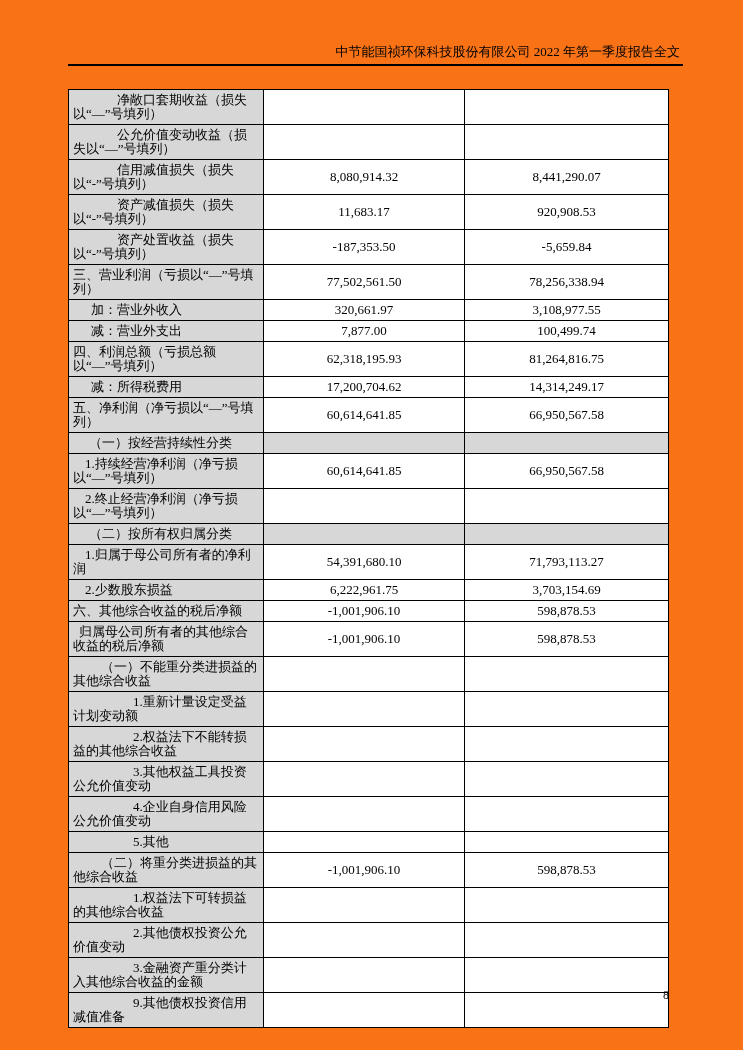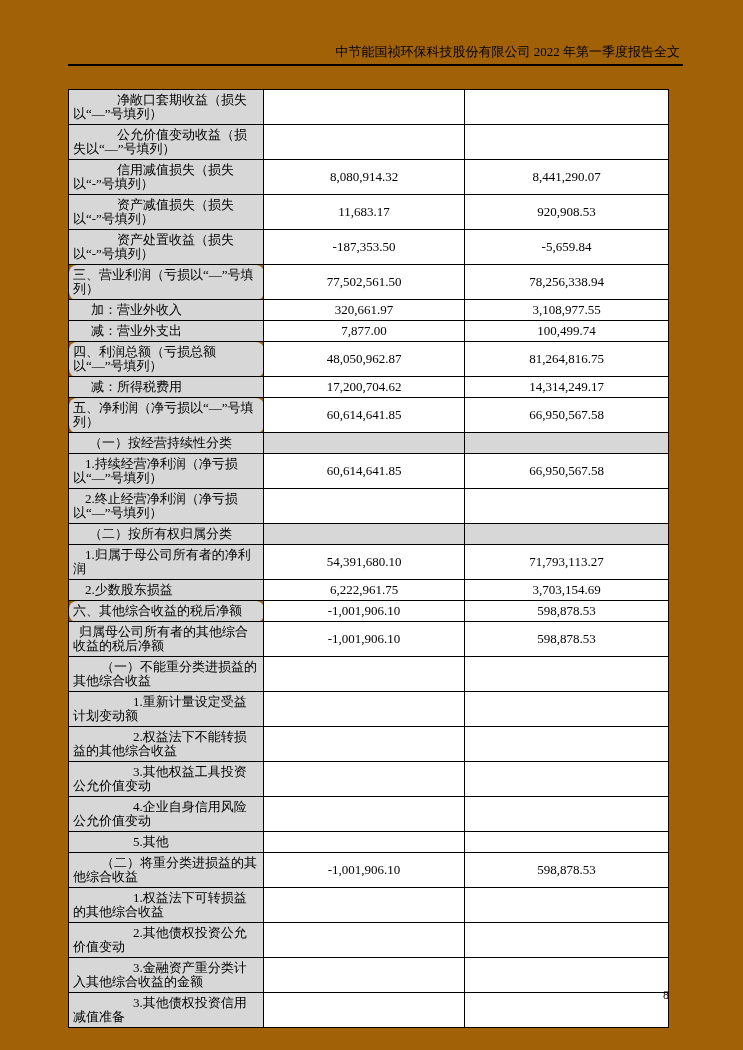--- a/index.html
+++ b/index.html
@@ -4,21 +4,21 @@
 <style>
   html, body {
     margin: 0;
     padding: 0;
     background: #ffffff;
   }
   .page {
     position: relative;
     width: 743px;
     height: 1050px;
-    background: #a16207;
+    background: #f97316;
     font-family: "Liberation Serif", "DejaVu Serif", serif;
     color: #000000;
     overflow: hidden;
   }
   .header-title {
     position: absolute;
     top: 44px;
     left: 68px;
     width: 612px;
     text-align: right;
@@ -57,21 +57,21 @@
   }
   .report-table td.num-cell {
     text-align: center;
     background: #ffffff;
   }
   .report-table tr.shaded td.num-cell {
     background: var(--shading, #d7d7d7);
   }
   
   .ind-a    { text-indent: 44px; }
-  .ind-none { text-indent: 0; border-radius: 8px; }
+  .ind-none { text-indent: 0; }
   .ind-add  { text-indent: 18px; }
   .ind-p1   { text-indent: 16px; }
   .ind-n1   { text-indent: 12px; }
   .ind-g    { text-indent: 6px; }
   .ind-p2   { text-indent: 28px; }
   .ind-n2   { text-indent: 60px; }
   .page-number {
     position: absolute;
     top: 988px;
     right: 74px;
@@ -129,21 +129,21 @@
       <td class="num-cell">320,661.97</td>
       <td class="num-cell">3,108,977.55</td>
     </tr>
         <tr>
       <td class="label-cell ind-add">减：营业外支出</td>
       <td class="num-cell">7,877.00</td>
       <td class="num-cell">100,499.74</td>
     </tr>
         <tr>
       <td class="label-cell ind-none">四、利润总额（亏损总额以“—”号填列）</td>
-      <td class="num-cell">48,050,962.87</td>
+      <td class="num-cell">62,318,195.93</td>
       <td class="num-cell">81,264,816.75</td>
     </tr>
         <tr>
       <td class="label-cell ind-add">减：所得税费用</td>
       <td class="num-cell">17,200,704.62</td>
       <td class="num-cell">14,314,249.17</td>
     </tr>
         <tr>
       <td class="label-cell ind-none">五、净利润（净亏损以“—”号填列）</td>
       <td class="num-cell">60,614,641.85</td>
@@ -233,21 +233,21 @@
       <td class="label-cell ind-n2">2.其他债权投资公允价值变动</td>
       <td class="num-cell"></td>
       <td class="num-cell"></td>
     </tr>
         <tr>
       <td class="label-cell ind-n2">3.金融资产重分类计入其他综合收益的金额</td>
       <td class="num-cell"></td>
       <td class="num-cell"></td>
     </tr>
         <tr>
-      <td class="label-cell ind-n2">3.其他债权投资信用减值准备</td>
+      <td class="label-cell ind-n2">9.其他债权投资信用减值准备</td>
       <td class="num-cell"></td>
       <td class="num-cell"></td>
     </tr>
       </tbody>
   </table>
 
   <div class="page-number">8</div>
 
 </div>
 

